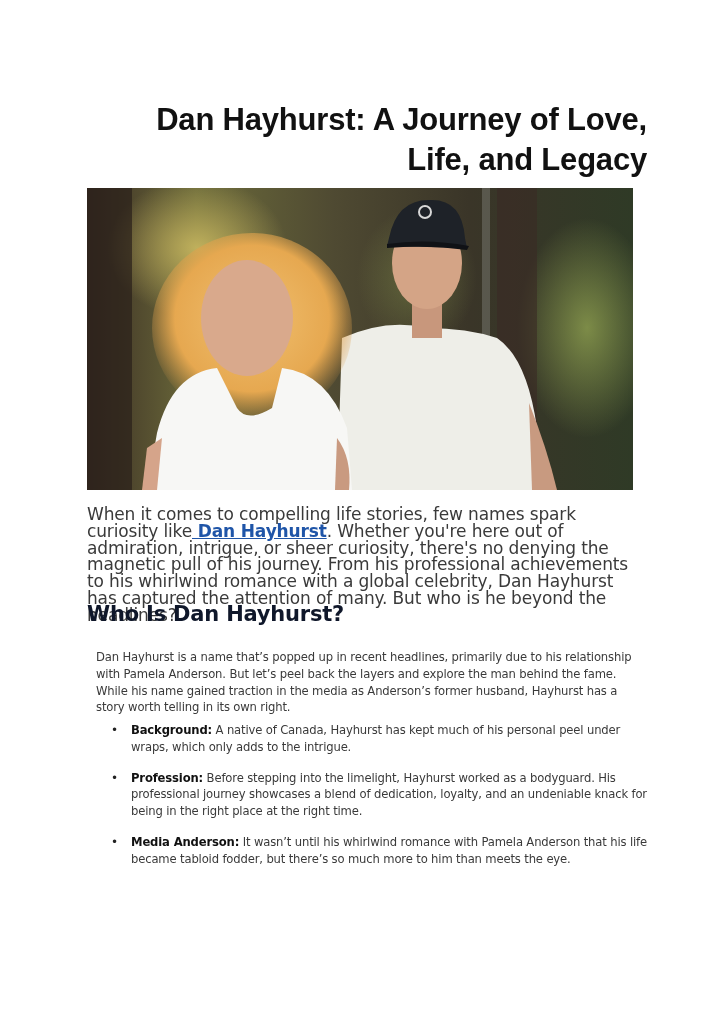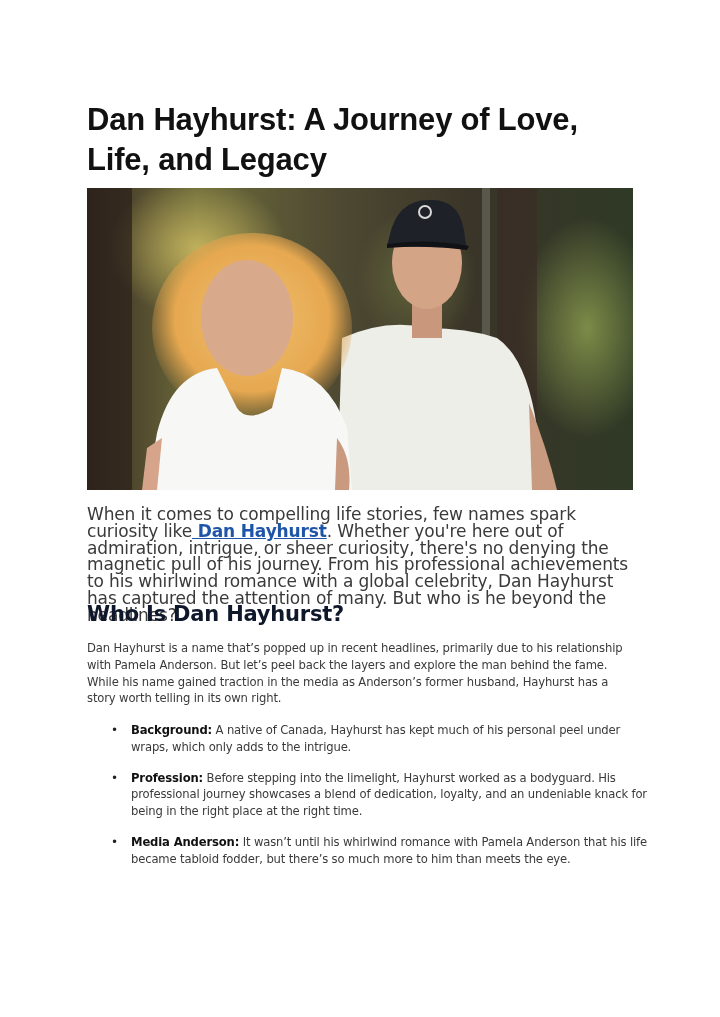--- a/index.html
+++ b/index.html
@@ -25,20 +25,21 @@
       left: 0;
       top: 100px;
       width: 560px;
       margin: 0;
       font-family: "Liberation Sans", sans-serif;
       font-weight: bold;
       font-size: 31px;
       line-height: 40px;
       color: #111111;
       letter-spacing: -0.2px;
+      text-align: right;
     }
     .hero {
       position: absolute;
       left: 0;
       top: 188px;
       width: 546px;
       height: 302px;
       overflow: hidden;
       background: #3a3a2a;
     }
@@ -70,21 +71,21 @@
       font-size: 21px;
       line-height: 28px;
       color: #0f172a;
       letter-spacing: -0.2px;
     }
     .para {
       position: absolute;
       left: 0;
       top: 640px;
       width: 552px;
-      margin: 0;
+      margin: 9px;
       font-family: "DejaVu Sans", sans-serif;
       font-size: 11.6px;
       line-height: 16.8px;
       color: #3a3a3a;
       letter-spacing: -0.15px;
     }
     .list {
       position: absolute;
       left: 0;
       top: 722px;

